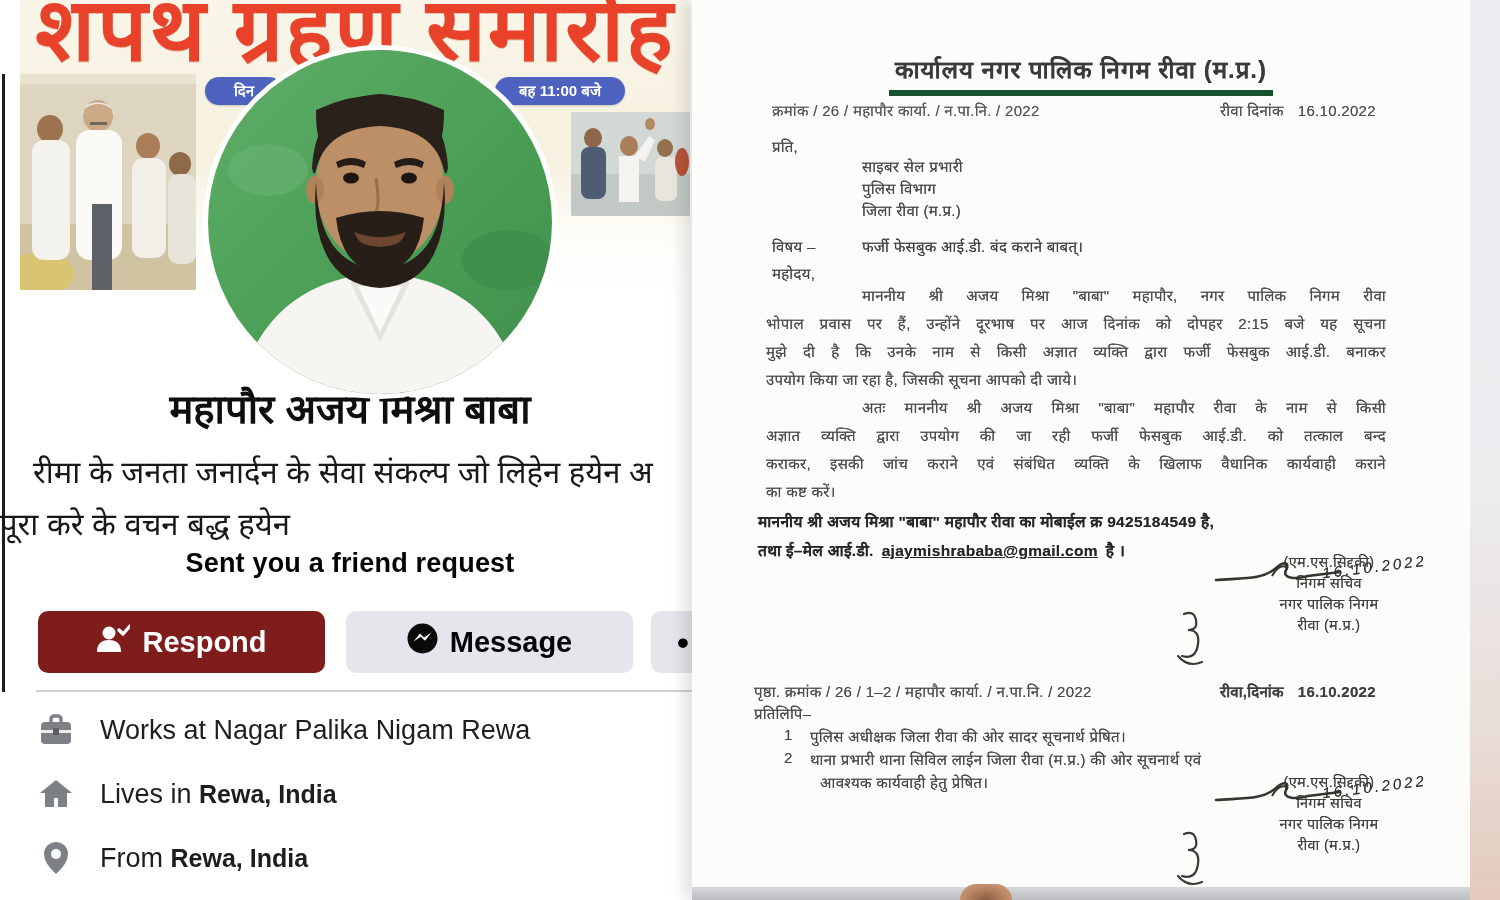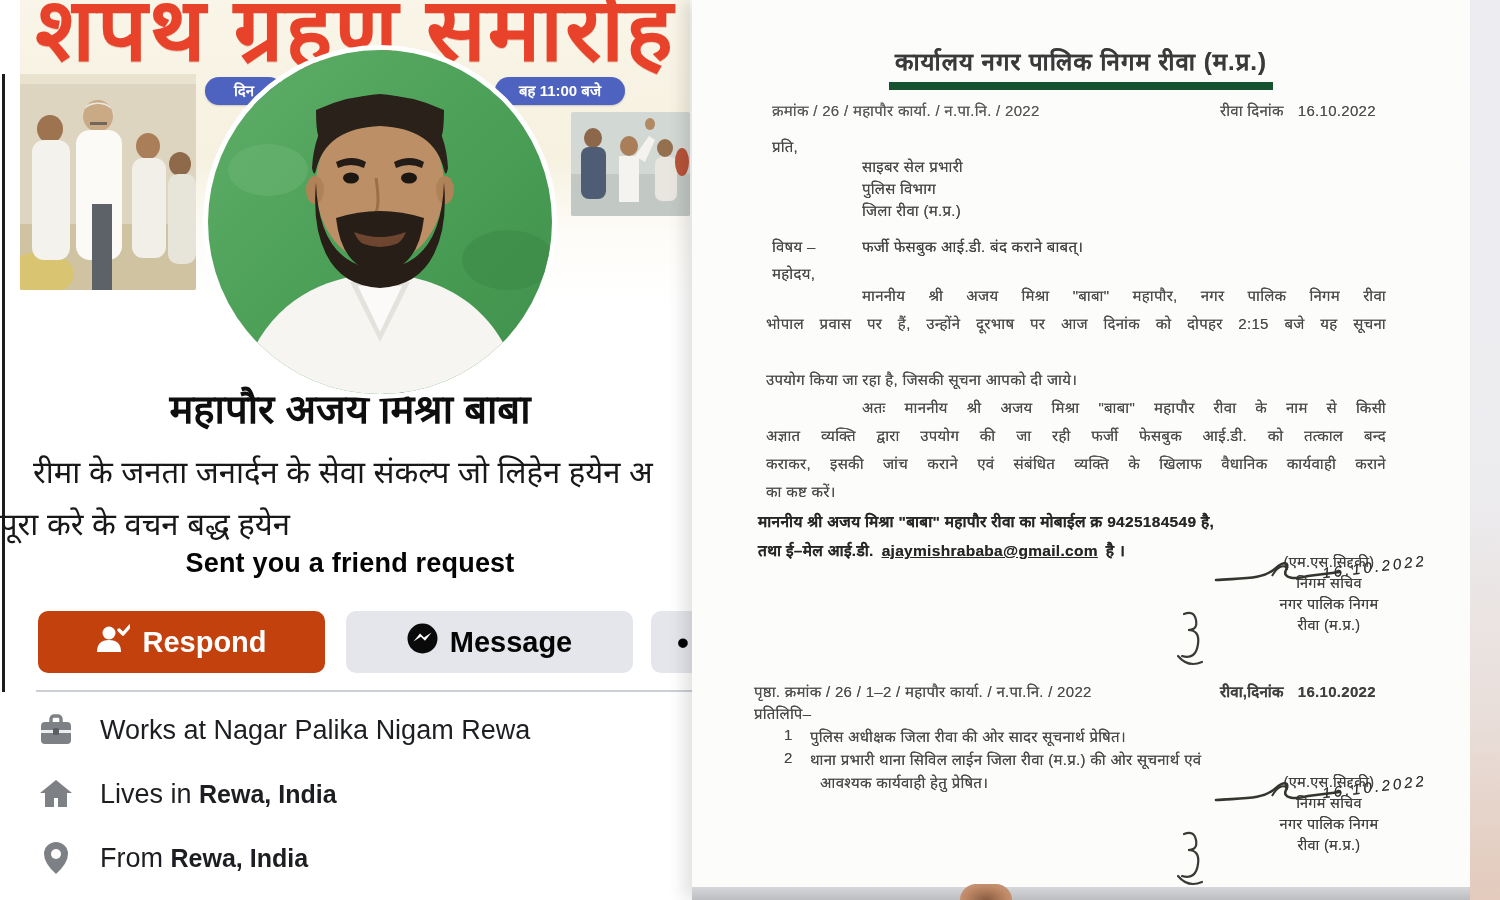--- a/index.html
+++ b/index.html
@@ -33,41 +33,41 @@
   .fb-bio1 { position:absolute; top:450px; left:33px; white-space:nowrap;
              font-size:31px; color:#181818; }
   .fb-bio2 { position:absolute; top:502px; left:0; width:700px; 
              font-size:31px; color:#181818; }
   .fb-request { position:absolute; top:548px; left:0; width:700px; text-align:center;
                 font-size:27px; font-weight:700; color:#050505; letter-spacing:.2px; }
 
   .btn { position:absolute; top:611px; height:62px; border-radius:10px; border:none;
          display:flex; align-items:center; justify-content:center; gap:12px;
          font-family:"Liberation Sans",sans-serif; font-size:29px; font-weight:700; cursor:pointer; }
-  .btn-respond { left:38px; width:287px; background:#c2410c; color:#ffffff; }
+  .btn-respond { left:38px; width:287px; background:#7f1d1d; color:#ffffff; }
   .btn-message { left:346px; width:287px; background:#e4e6eb; color:#050505; }
   .btn-more    { left:651px; width:70px; background:#e4e6eb; color:#050505;
                  justify-content:flex-start; padding-left:26px; font-size:34px; }
   .fb-divider { position:absolute; left:36px; top:690px; width:660px; height:2px; background:#ccd0d5; }
 
   .info-row { position:absolute; left:38px; display:flex; align-items:center; gap:26px; height:44px; }
   .info-row .txt { font-size:27px; color:#1c1e21; white-space:nowrap; }
   .info-row .txt b { font-size:25px; font-weight:700; color:#1c1e21; }
   .row-work { top:708px; } .row-lives { top:772px; } .row-from { top:836px; }
   .info-icon { width:36px; height:36px; flex:0 0 36px; }
 
   
   .letter { position:absolute; left:692px; top:0; width:778px; height:900px; z-index:5;
             background:#fcfcfa; box-shadow:-8px 0 16px rgba(0,0,0,.12);
             color:#474747; font-size:15px; }
   .letter div { position:absolute; }
   .scan { text-shadow:0 0 .6px rgba(70,70,70,.7); letter-spacing:.3px; }
   .ltr-title { top:44px; left:0; width:778px; text-align:center; }
   .ltr-title span { display:inline-block; font-size:24px; font-weight:600; color:#3a3a3a;
-                    letter-spacing:1px; padding:0 6px 5px 6px; border-bottom:8px solid #14532d; }
+                    letter-spacing:1px; padding:0 6px 5px 6px; border-bottom:6px solid #14532d;margin-top:8px; }
   .ltr-ref   { top:100px; left:80px; color:#585858; }
   .ltr-date1 { top:100px; left:528px; color:#4f4f4f; }
   .ltr-date1 .dt, .ltr-date2 .dt { margin-left:14px; }
   .ltr-prati { top:136px; left:80px; }
   .addr0 { top:156px; left:170px; } .addr1 { top:178px; left:170px; } .addr2 { top:200px; left:170px; }
   .ltr-subjlbl { top:236px; left:80px; }
   .ltr-subj    { top:236px; left:170px; font-weight:500; color:#3f3f3f; }
   .ltr-salut   { top:263px; left:80px; }
   .pline { color:#4a4a4a; }
   .jfull { text-align:justify; text-align-last:justify; }
@@ -268,20 +268,21 @@
     <div class="addr0">साइबर सेल प्रभारी</div>
     <div class="addr1">पुलिस विभाग</div>
     <div class="addr2">जिला रीवा (म.प्र.)</div>
 
     <div class="ltr-subjlbl">विषय –</div>
     <div class="ltr-subj">फर्जी फेसबुक आई.डी. बंद कराने बाबत्।</div>
     <div class="ltr-salut">महोदय,</div>
 
     <div class="pline jfull p1l0">माननीय श्री अजय मिश्रा "बाबा" महापौर, नगर पालिक निगम रीवा</div>
     <div class="pline jfull p1l1">भोपाल प्रवास पर हैं, उन्होंने दूरभाष पर आज दिनांक को दोपहर 2:15 बजे  यह सूचना</div>
+    <div class="pline jfull p1l2">मुझे दी है कि उनके नाम से किसी अज्ञात व्यक्ति द्वारा फर्जी फेसबुक आई.डी. बनाकर</div>
     <div class="pline jfull p2l0">अतः माननीय श्री अजय मिश्रा "बाबा" महापौर रीवा के नाम से किसी</div>
 
     <div class="pline p1l3">उपयोग किया जा रहा है, जिसकी सूचना आपको दी जाये।</div>
     <div class="pline jfull p2l1">अज्ञात व्यक्ति द्वारा उपयोग की जा रही फर्जी फेसबुक आई.डी. को तत्काल बन्द</div>
     <div class="pline p2l3">का कष्ट करें।</div>
     <div class="pline jfull p2l2">कराकर, इसकी जांच कराने एवं संबंधित व्यक्ति के खिलाफ वैधानिक कार्यवाही कराने</div>
 
     <div class="bold1">माननीय श्री अजय मिश्रा "बाबा" महापौर रीवा का मोबाईल क्र 9425184549 है,</div>
     <div class="bold2">
       <span>तथा ई–मेल आई.डी.</span><span class="email">ajaymishrababa@gmail.com</span><span>है ।</span>

